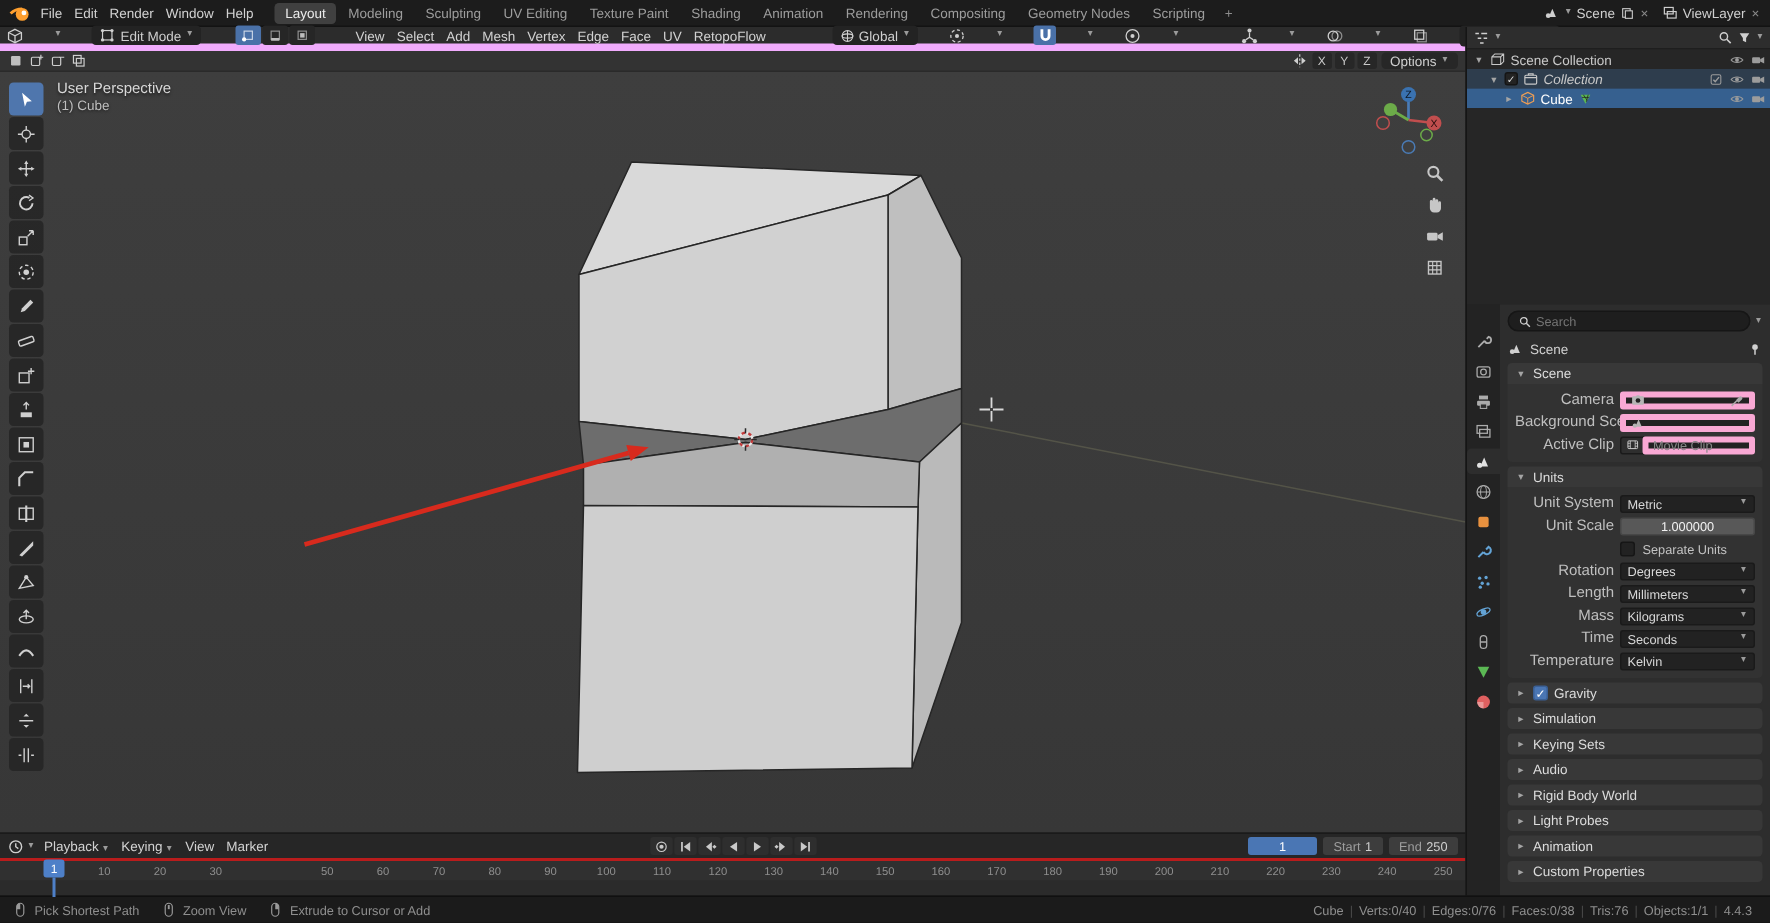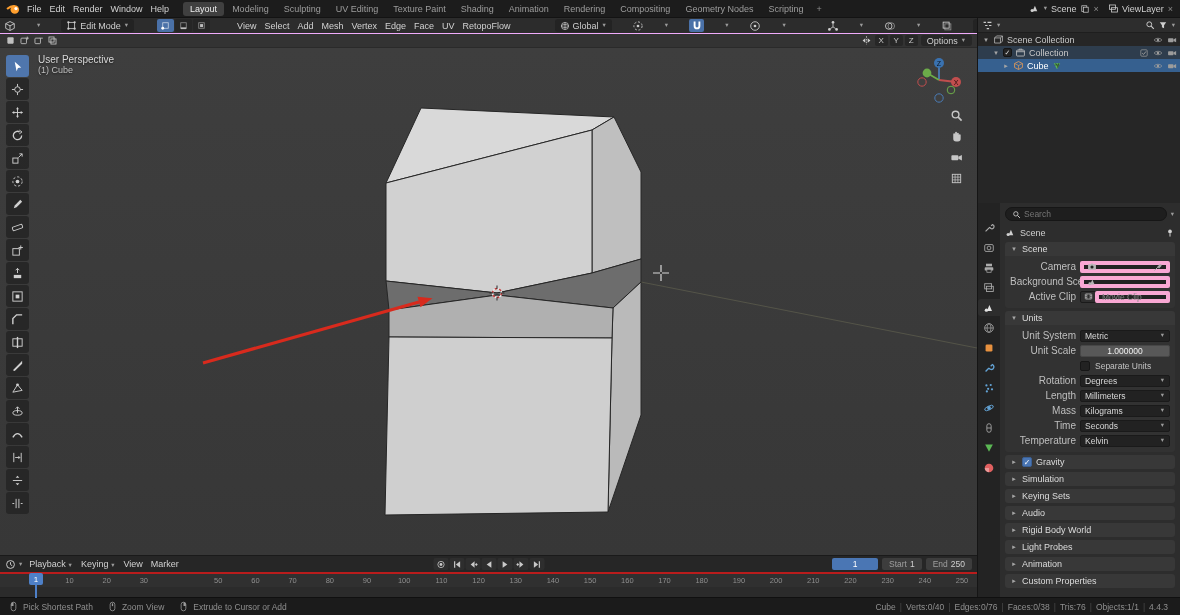--- a/index.html
+++ b/index.html
@@ -15,21 +15,21 @@
   #topbar{position:absolute;left:0;top:0;width:1180px;height:18px;background:#1c1c1c;border-bottom:1px solid #131313;display:flex;align-items:center;padding:0 6px;gap:2px;}
   .workspaces{display:flex;align-items:center;margin-left:8px;gap:1px;}
   .ws-tab{padding:2px 7px;border-radius:3px;color:#9d9d9d;white-space:nowrap;}
   .ws-tab.active{background:#404040;color:#ececec;}
   .ws-add{padding:2px 5px;color:#8d8d8d;}
   .topbar-right{margin-left:auto;display:flex;gap:8px;align-items:center;}
   .id-chip{display:flex;align-items:center;gap:3px;}
   .chip-label{color:#cfcfcf;}
   .chip-x{color:#8a8a8a;font-size:9px;padding:0 1px;}
   
-  #vp-header{position:absolute;left:0;top:18px;width:977px;height:16px;background:#2c2c2c;display:flex;align-items:center;padding:0 4px;gap:20px;border-bottom:1px solid #f0abfc;}
+  #vp-header{position:absolute;left:0;top:18px;width:977px;height:16px;background:#2c2c2c;display:flex;align-items:center;padding:0 4px;gap:20px;border-bottom:5px solid #f0abfc;}
   .pill{display:flex;align-items:center;gap:3px;background:#232323;border-radius:3px;padding:0 5px;height:13px;white-space:nowrap;}
   .selmode{display:flex;gap:1px;margin:0 3px;}
   .sm-btn{width:17px;height:13px;background:#262626;display:flex;align-items:center;justify-content:center;border-radius:2px;color:#bdbdbd;}
   .sm-btn.active{background:#4a71a8;color:#fff;}
   .snap-on{background:#4a71a8;border-radius:2px;}
   .shade-group{display:flex;gap:1px;background:#232323;border-radius:3px;padding:1px 2px;}
   .shade-group .ic{width:15px;height:12px;border-radius:2px;color:#c4c4c4;}
   .shade-group .ic.active{background:#5c5c5c;color:#f0f0f0;}
   
   #tool-settings{position:absolute;left:0;top:34px;width:977px;height:14px;background:#333;display:flex;align-items:center;gap:3px;padding:0 5px;border-bottom:1px solid #2a2a2a;}
@@ -60,21 +60,21 @@
   .tick{position:absolute;top:2px;transform:translateX(-50%);font-size:7.5px;color:#8e8e8e;}
   .tl-body{height:11px;background:#2b2b2b;}
   .playhead-head{position:absolute;left:29px;top:17px;width:14px;height:12px;background:#4e80c8;border-radius:2px;color:#fff;font-size:8px;display:flex;align-items:center;justify-content:center;z-index:2;}
   .playhead-line{position:absolute;left:35px;top:29px;width:2px;height:13px;background:#4e80c8;z-index:2;}
   
   #right-panel{position:absolute;left:977px;top:18px;width:203px;height:579px;background:#242424;border-left:1px solid #151515;}
   #outliner{position:absolute;left:0;top:0;width:100%;height:185px;background:#262626;}
   .out-header{height:15px;background:#2d2d2d;display:flex;align-items:center;padding:0 4px;gap:3px;border-bottom:1px solid #1e1e1e;}
   .out-row{height:13px;display:flex;align-items:center;gap:3px;padding-right:3px;font-size:9px;color:#c9c9c9;white-space:nowrap;}
   .out-row.selected{background:#36608f;color:#fff;}
-  .out-row.activerow{background:#2e3d4d;}
+  .out-row.activerow{background:#2e3d4d;font-style:italic;}
   .cb-mini{width:9px;height:9px;background:#232323;border:1px solid #151515;border-radius:2px;font-size:7px;color:#ddd;display:flex;align-items:center;justify-content:center;flex:0 0 auto;}
   .out-toggles{display:flex;gap:4px;color:#9c9c9c;align-items:center;}
   
   #properties{position:absolute;left:0;top:185px;width:100%;height:394px;display:flex;}
   .ptabs{width:22px;background:#232323;display:flex;flex-direction:column;align-items:center;padding-top:16px;gap:3px;}
   .ptab{width:22px;height:17px;display:flex;align-items:center;justify-content:center;border-radius:3px 0 0 3px;}
   .ptab.active{background:#2d2d2d;}
   .pcontent{flex:1;background:#2d2d2d;padding:4px 5px;overflow:hidden;}
   .psearch-row{display:flex;align-items:center;gap:3px;margin-bottom:4px;}
   .search-box{flex:1;height:14px;background:#1e1e1e;border-radius:7px;display:flex;align-items:center;gap:3px;padding:0 6px;border:1px solid #161616;}

